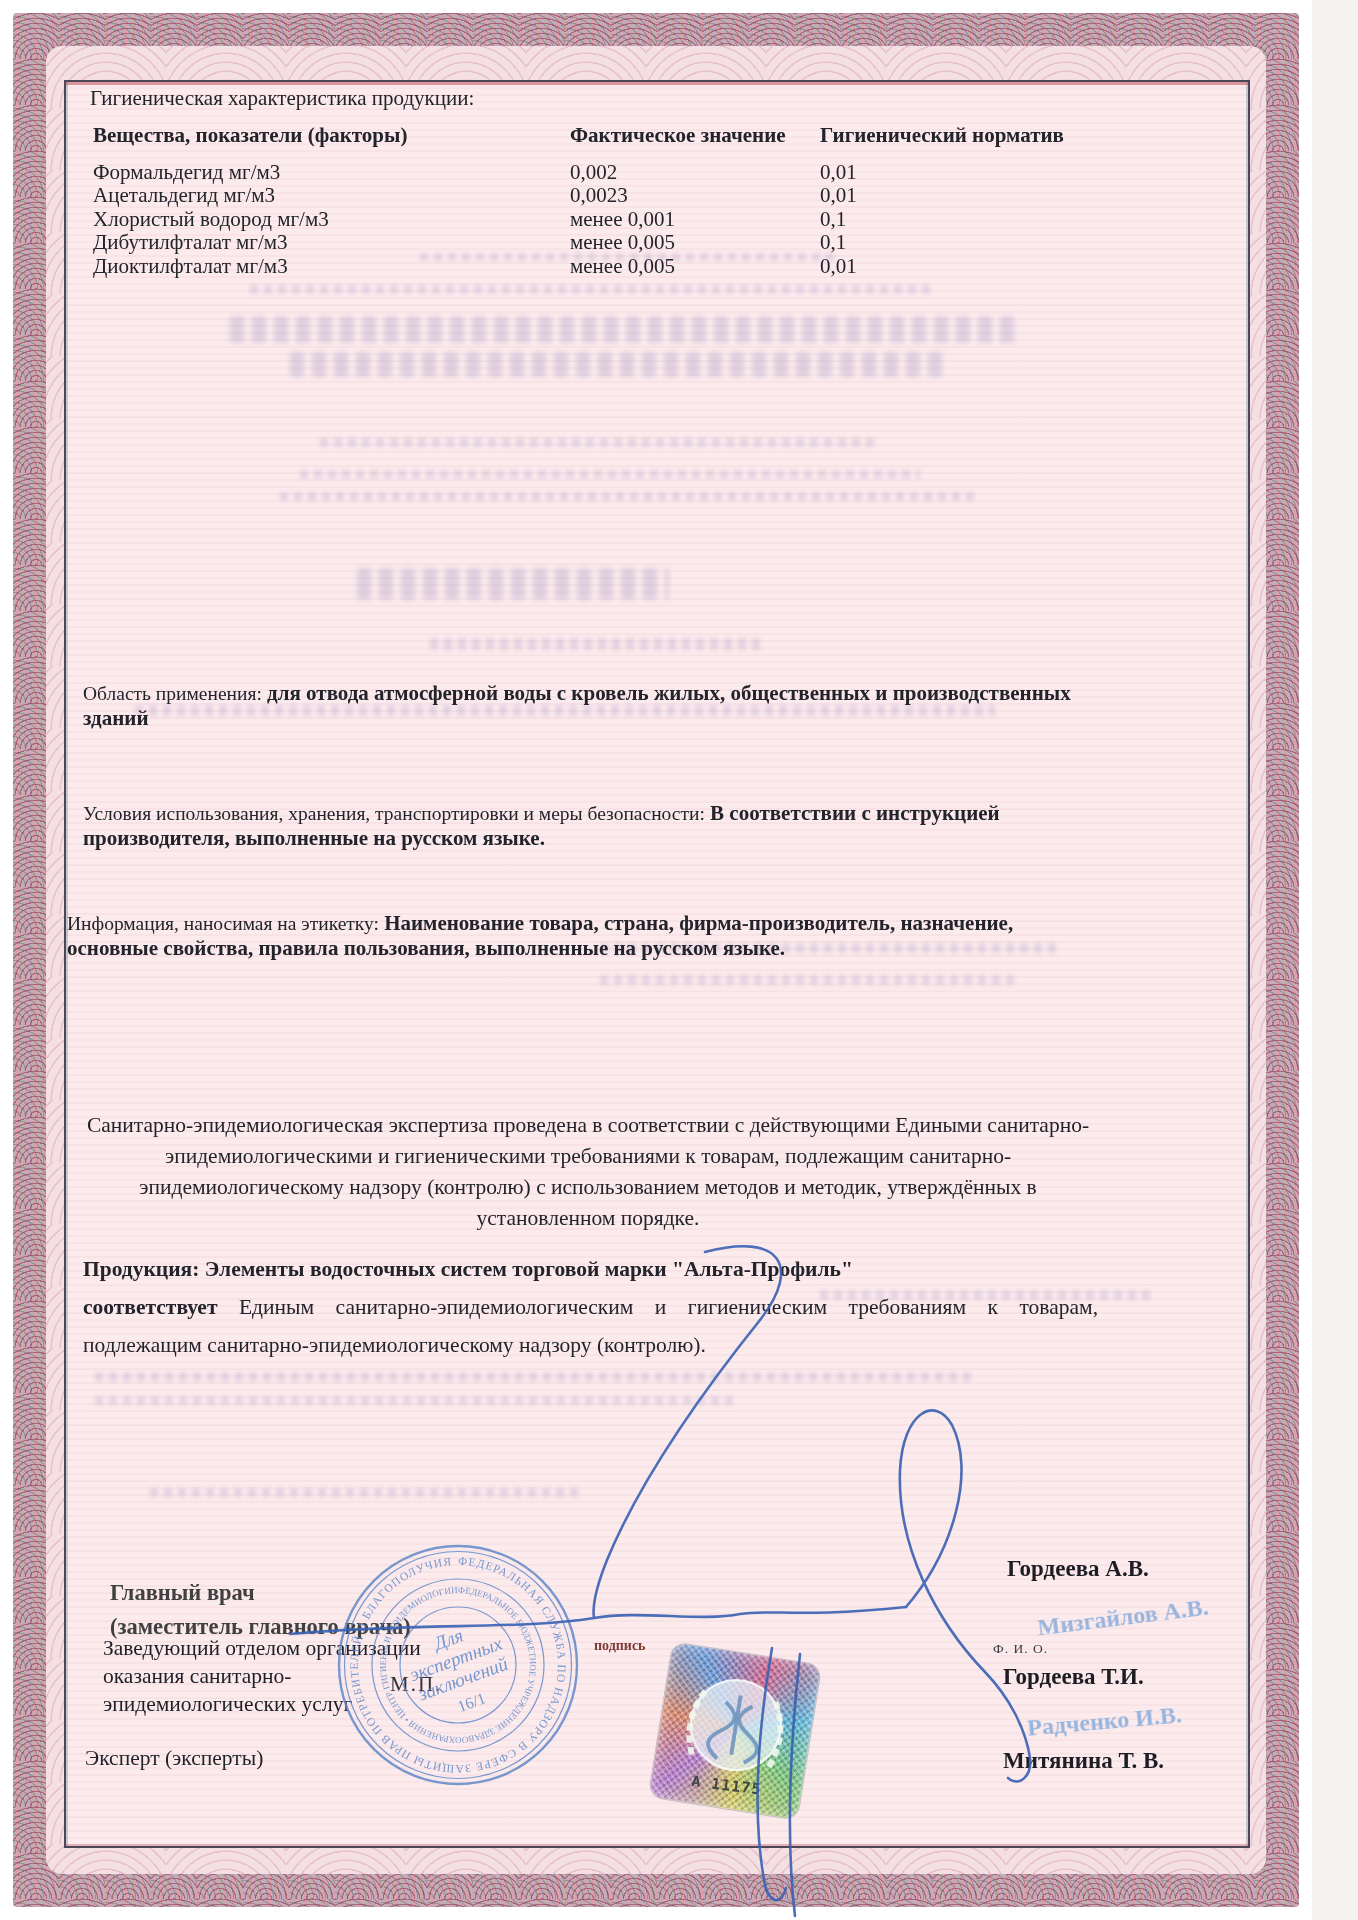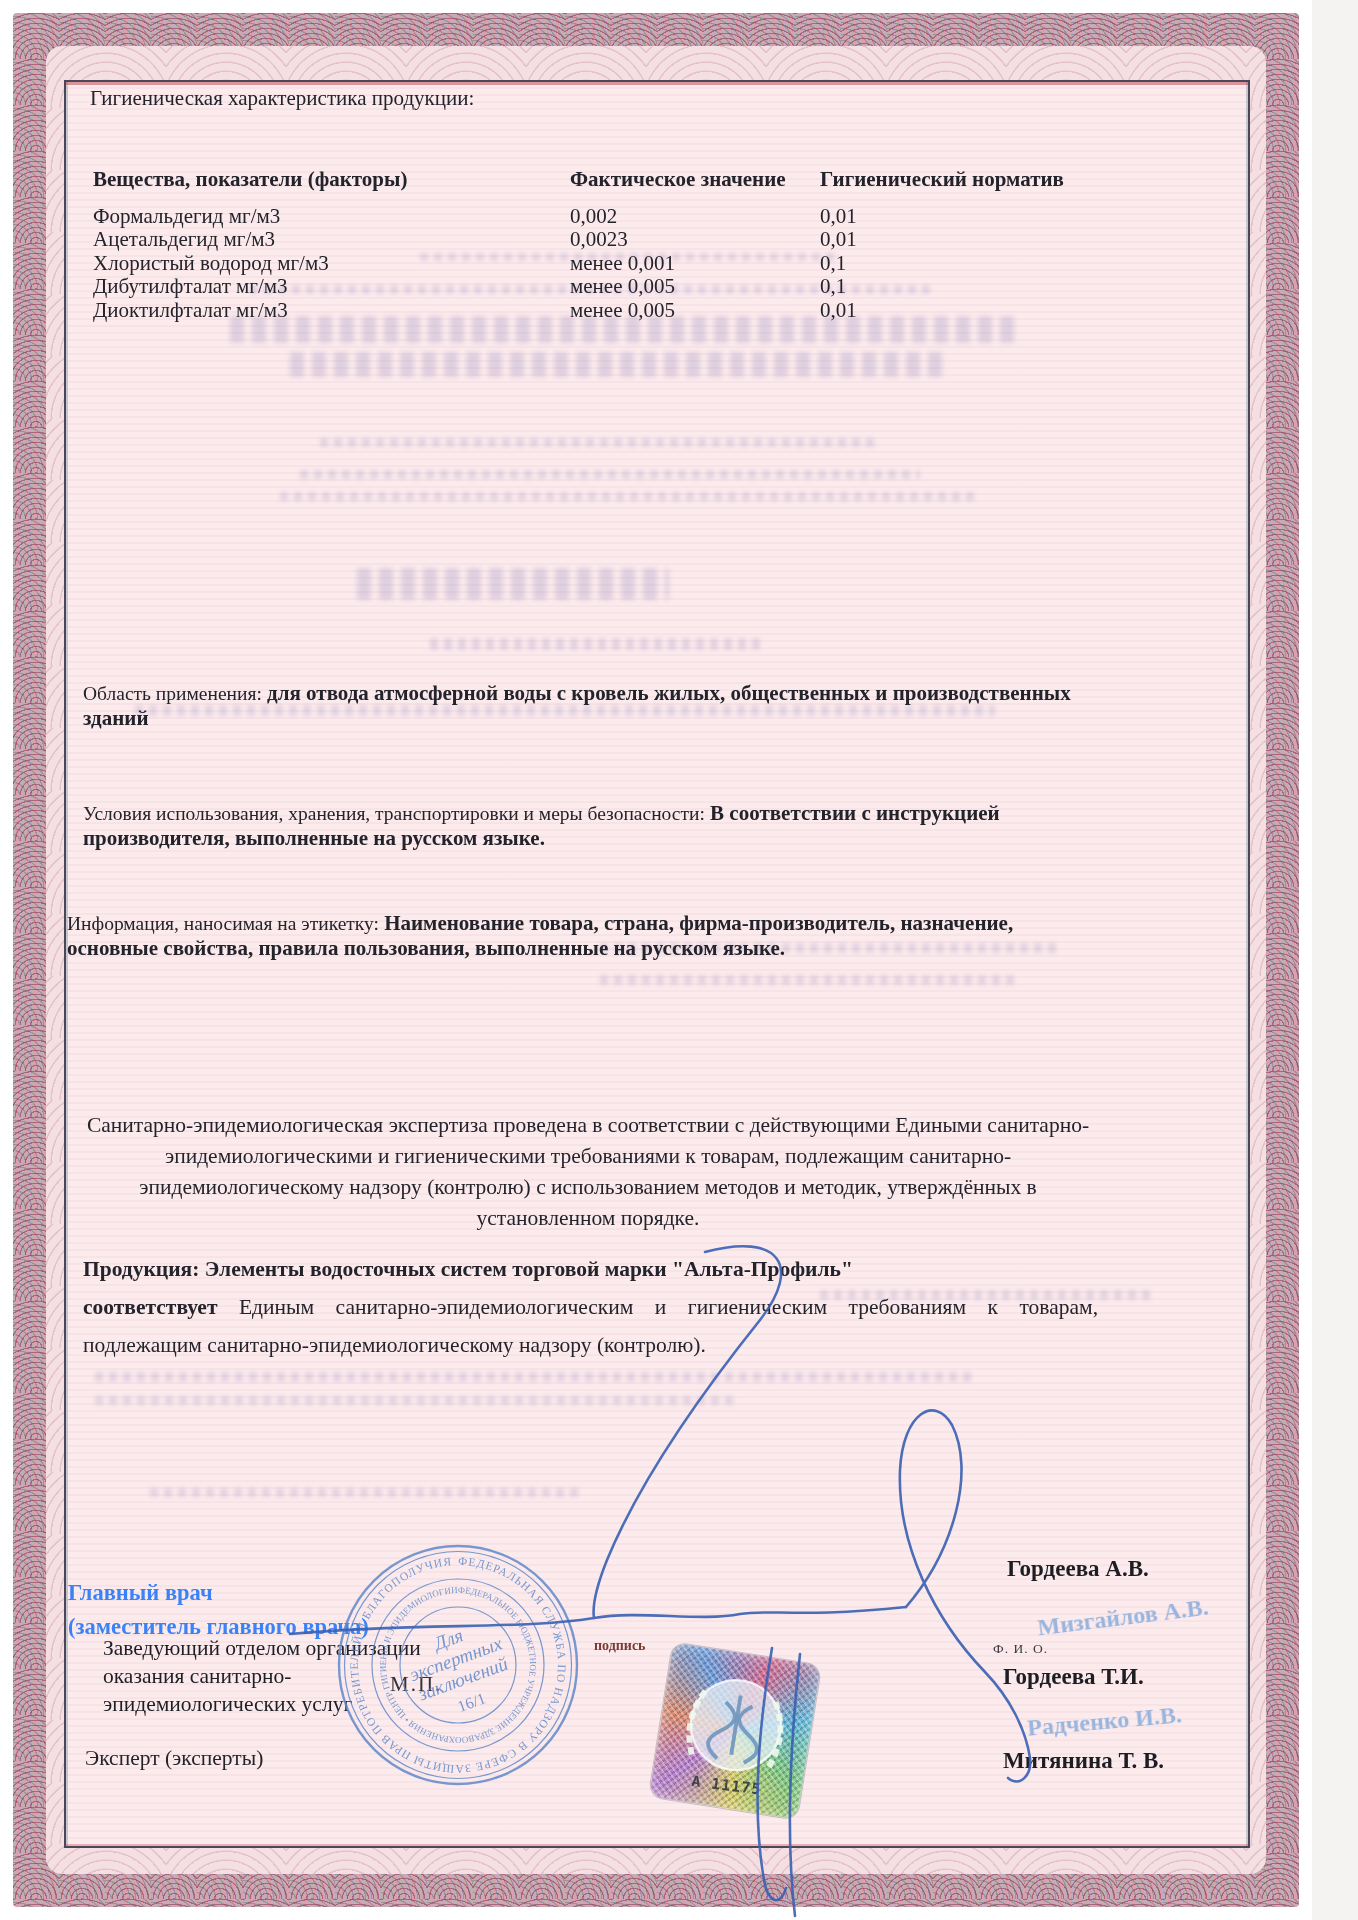--- a/index.html
+++ b/index.html
@@ -29,33 +29,33 @@
     background-color:#fbebed;
     background-image:repeating-linear-gradient(0deg, rgba(242,210,216,.35) 0 2px, rgba(0,0,0,0) 2px 7px);
     border:2px solid #4b4658;
     box-shadow:inset 0 3px 0 rgba(190,60,70,.5), inset 0 -2px 0 rgba(190,60,70,.3),
                inset 2px 0 0 rgba(60,110,130,.28), inset -2px 0 0 rgba(60,110,130,.28);
   }
   .abs{position:absolute;}
   
   .h-header{left:90px;top:86px;font-size:21px;}
   .tbl{left:93px;top:124px;width:1170px;display:grid;grid-template-columns:477px 250px auto;font-size:21px;line-height:23.5px;}
-  .tbl .hd{font-weight:bold;padding-bottom:13px;margin-top:44px;}
+  .tbl .hd{font-weight:bold;padding-bottom:13px;}
   .sec{font-size:21px;line-height:25px;width:1000px;}
   .sec .lbl{font-size:19.5px;}
   .sec b{font-size:21px;}
   .conclusion-title{
     left:415px;top:985px;width:420px;text-align:center;
     font-size:37px;font-weight:bold;letter-spacing:2px;color:#4a7cc2;
     text-shadow:1px 1px 0 rgba(36,66,130,.55), -1px -1px 0 rgba(150,200,230,.6), 0 0 2px rgba(60,100,170,.5);
   }
   .para1{left:83px;top:1088px;width:1010px;font-size:21.5px;line-height:31px;text-align:center;}
   .prod{left:83px;top:1228px;width:1015px;font-size:21.5px;line-height:38px;text-align:justify;}
   .prod .b{font-weight:bold;}
-  .maroon{color:#3b82f6;font-weight:bold;}
+  .maroon{color:#404040;font-weight:bold;margin-left:42px;}
   .role-chief{left:68px;top:1580px;font-size:22.5px;}
   .role-deputy{left:68px;top:1614px;font-size:22.5px;}
   .role-head{left:103px;top:1634px;width:345px;font-size:21.5px;line-height:28px;color:#1e1e26;}
   .role-expert{left:85px;top:1746px;font-size:21.5px;}
   .sig-label{left:594px;top:1638px;font-size:14px;color:#7c3a33;font-weight:bold;}
   .fio-label{left:993px;top:1641px;font-size:13.5px;color:#3a3a42;letter-spacing:1px;}
   .mp-label{left:390px;top:1672px;font-size:21px;color:#33333c;letter-spacing:2px;}
   .name{font-size:23px;font-weight:bold;color:#1d1d24;}
   .n1{left:1007px;top:1556px;}
   .n2{left:1003px;top:1664px;}

